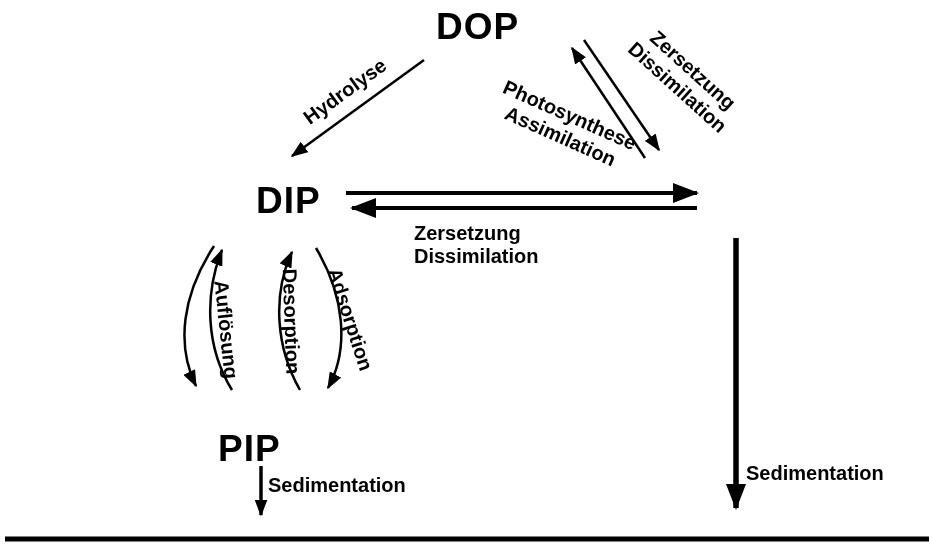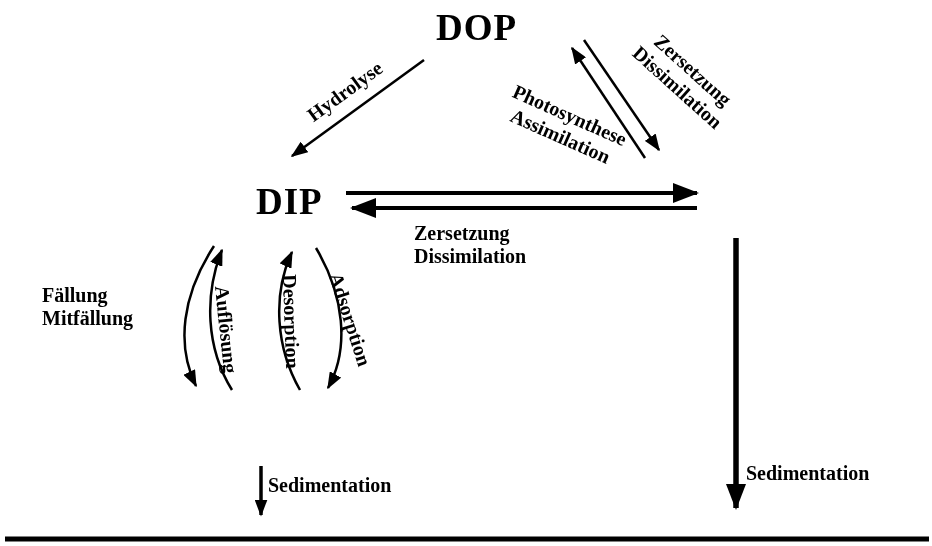--- a/index.html
+++ b/index.html
@@ -7,21 +7,20 @@
     padding: 0;
     background: #ffffff;
     font-family: "Liberation Sans", sans-serif;
   }
   .canvas {
     position: relative;
     width: 932px;
     height: 546px;
     background: #ffffff;
     overflow: hidden;
-    font-family: Liberation Serif, serif;
   }
   .canvas svg {
     position: absolute;
     left: 0; top: 0;
   }
   .node {
     position: absolute;
     font-size: 37px;
     font-weight: bold;
     color: #000;
@@ -73,34 +72,33 @@
 
     <line x1="261" y1="466" x2="261" y2="515" stroke="#000" stroke-width="3.5" marker-end="url(#arr)"></line>
 
     <line x1="736" y1="238" x2="736" y2="508" stroke="#000" stroke-width="5.5" marker-end="url(#arrBig)"></line>
 
     <line x1="5" y1="539" x2="929" y2="539" stroke="#000" stroke-width="5"></line>
   </svg>
 
   <div class="node" style="left:436px; top:6px;">DOP</div>
   <div class="node" style="left:256px; top:180px;">DIP</div>
+  <div class="node" style="left:218px; top:428px;">PIP</div>
 
   <div class="lbl ctr" style="left:275px; top:80px; width:140px; transform:rotate(-36deg);">Hydrolyse</div>
 
   <div class="lbl ctr" style="left:590px; top:56px; width:190px; transform:rotate(42deg);">Zersetzung
 Dissimilation</div>
 
   <div class="lbl ctr" style="left:470px; top:103px; width:190px; transform:rotate(24deg);">Photosynthese
 Assimilation</div>
 
   <div class="lbl" style="left:414px; top:222px;">Zersetzung
 Dissimilation</div>
 
-  <div class="lbl" style="left:42px; top:284px;">Fällung
-Mitfällung</div>
 
   <div class="lbl ctr" style="left:161px; top:318px; width:130px; transform:rotate(84deg);">Auflösung</div>
 
   <div class="lbl ctr" style="left:226px; top:310px; width:130px; transform:rotate(88deg);">Desorption</div>
 
   <div class="lbl ctr" style="left:285px; top:308px; width:130px; transform:rotate(72deg);">Adsorption</div>
 
   <div class="lbl" style="left:268px; top:474px;">Sedimentation</div>
 
   <div class="lbl" style="left:746px; top:462px;">Sedimentation</div>

